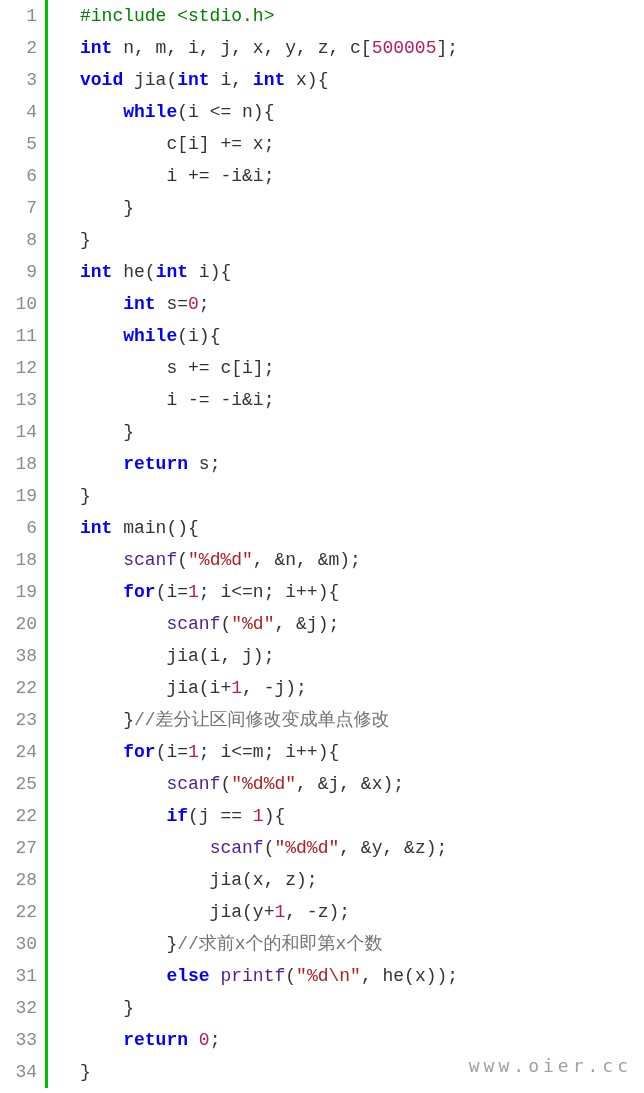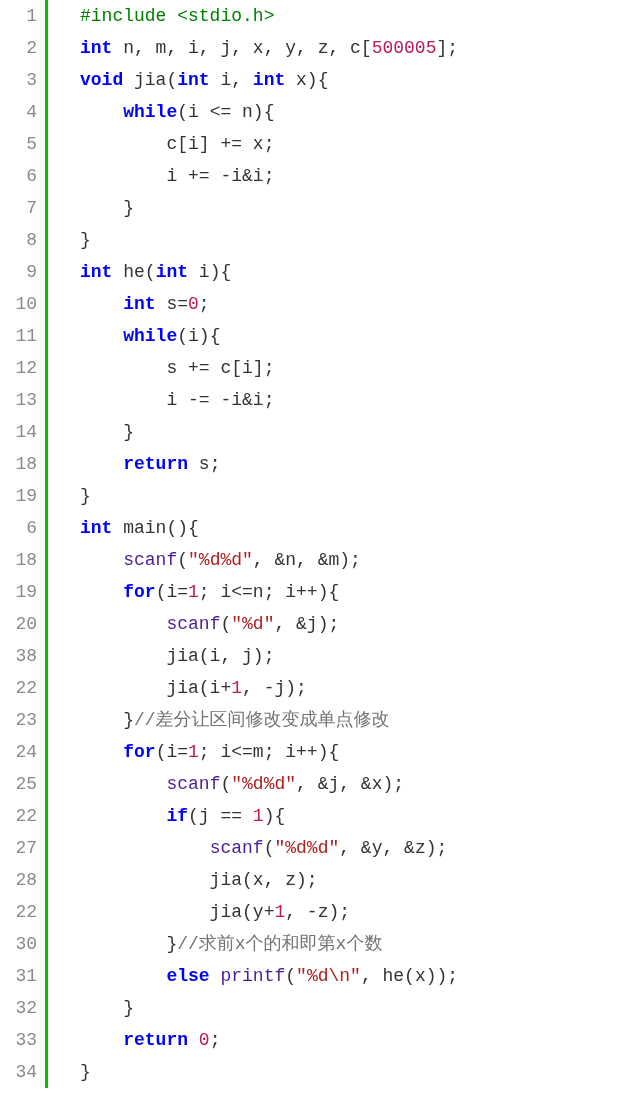--- a/index.html
+++ b/index.html
@@ -86,13 +86,14 @@
       <div class="line">28</div>
       <div class="line">22</div>
       <div class="line">30</div>
       <div class="line">31</div>
       <div class="line">32</div>
       <div class="line">33</div>
       <div class="line">34</div>
     </div>
   <div class="divider"></div>
   <div class="code" id="code"><div class="line"><span class="pp">#include &lt;stdio.h&gt;</span></div><div class="line"><span class="kw">int</span><span> n, m, i, j, x, y, z, c[</span><span class="num">500005</span><span>];</span></div><div class="line"><span class="kw">void</span><span> jia(</span><span class="kw">int</span><span> i, </span><span class="kw">int</span><span> x){</span></div><div class="line"><span>    </span><span class="kw">while</span><span>(i &lt;= n){</span></div><div class="line"><span>        c[i] += x;</span></div><div class="line"><span>        i += -i&amp;i;</span></div><div class="line"><span>    }</span></div><div class="line"><span>}</span></div><div class="line"><span class="kw">int</span><span> he(</span><span class="kw">int</span><span> i){</span></div><div class="line"><span>    </span><span class="kw">int</span><span> s=</span><span class="num">0</span><span>;</span></div><div class="line"><span>    </span><span class="kw">while</span><span>(i){</span></div><div class="line"><span>        s += c[i];</span></div><div class="line"><span>        i -= -i&amp;i;</span></div><div class="line"><span>    }</span></div><div class="line"><span>    </span><span class="kw">return</span><span> s;</span></div><div class="line"><span>}</span></div><div class="line"><span class="kw">int</span><span> main(){</span></div><div class="line"><span>    </span><span class="fn">scanf</span><span>(</span><span class="str">"%d%d"</span><span>, &amp;n, &amp;m);</span></div><div class="line"><span>    </span><span class="kw">for</span><span>(i=</span><span class="num">1</span><span>; i&lt;=n; i++){</span></div><div class="line"><span>        </span><span class="fn">scanf</span><span>(</span><span class="str">"%d"</span><span>, &amp;j);</span></div><div class="line"><span>        jia(i, j);</span></div><div class="line"><span>        jia(i+</span><span class="num">1</span><span>, -j);</span></div><div class="line"><span>    }</span><span class="cmt">//差分让区间修改变成单点修改</span></div><div class="line"><span>    </span><span class="kw">for</span><span>(i=</span><span class="num">1</span><span>; i&lt;=m; i++){</span></div><div class="line"><span>        </span><span class="fn">scanf</span><span>(</span><span class="str">"%d%d"</span><span>, &amp;j, &amp;x);</span></div><div class="line"><span>        </span><span class="kw">if</span><span>(j == </span><span class="num">1</span><span>){</span></div><div class="line"><span>            </span><span class="fn">scanf</span><span>(</span><span class="str">"%d%d"</span><span>, &amp;y, &amp;z);</span></div><div class="line"><span>            jia(x, z);</span></div><div class="line"><span>            jia(y+</span><span class="num">1</span><span>, -z);</span></div><div class="line"><span>        }</span><span class="cmt">//求前x个的和即第x个数</span></div><div class="line"><span>        </span><span class="kw">else</span><span> </span><span class="fn">printf</span><span>(</span><span class="str">"%d\n"</span><span>, he(x));</span></div><div class="line"><span>    }</span></div><div class="line"><span>    </span><span class="kw">return</span><span> </span><span class="num">0</span><span>;</span></div><div class="line"><span>}</span></div></div>
+  <div class="watermark">www.oier.cc</div>
 </div>
 
 </body></html>

